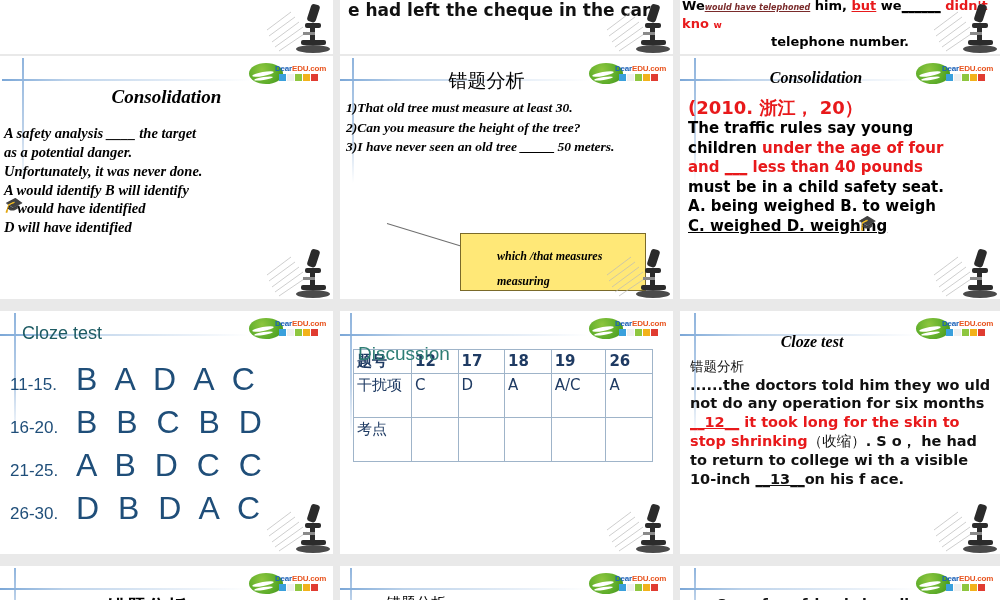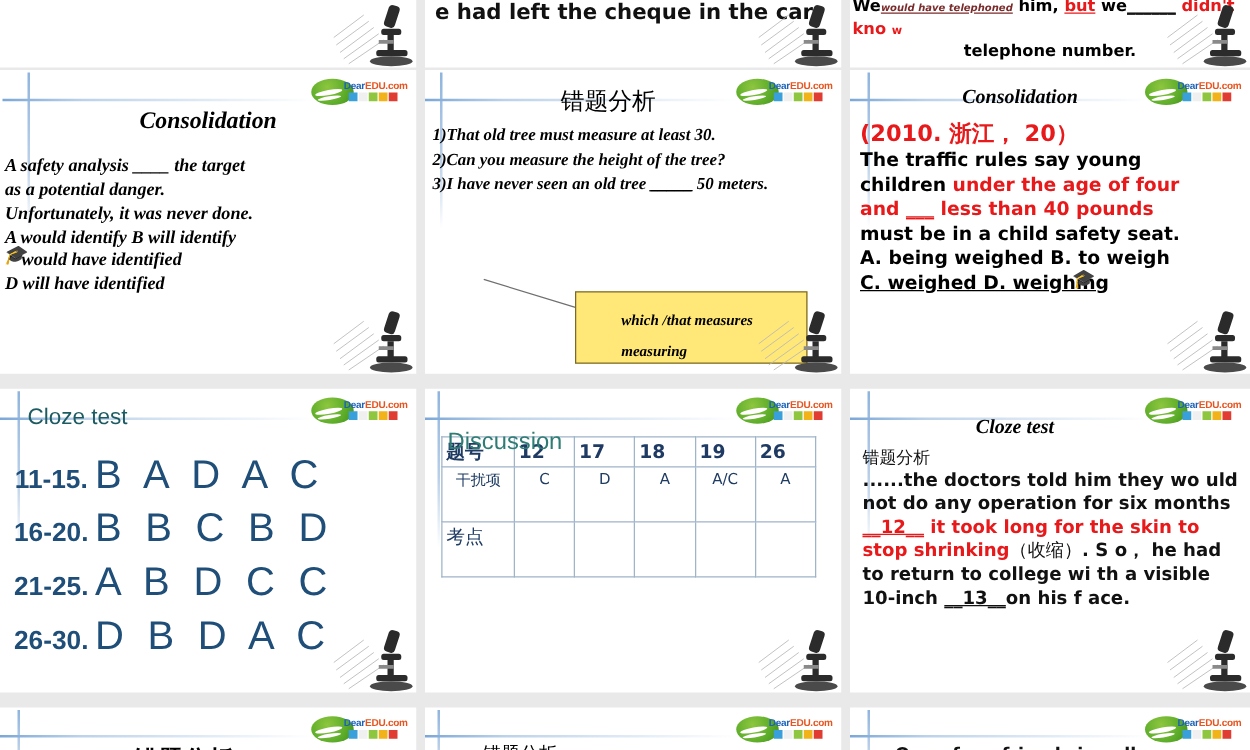--- a/index.html
+++ b/index.html
@@ -112,23 +112,22 @@
   .leader {
     position: absolute;
     height: 1px; background: #6f6f6f;
     transform-origin: left center;
   }
 
   
   .cloze-row { display: flex; align-items: baseline; margin-bottom: 6px; }
   .cloze-range {
     font-family: "Liberation Sans", sans-serif;
-    font-size: 21px; color: #1f4e79; width: 66px; text-align: center;
+    font-size: 17px; color: #1f4e79; width: 66px; text-align: left;
     padding-right: 4px;
-    font-weight: bold;
   }
   .cloze-letters {
     font-family: "Liberation Sans", sans-serif;
     font-size: 32px; color: #1f4e79; letter-spacing: 5px;
   }
 
   
   .disc-title {
     position: absolute; left: 18px; top: 32px;
     font-size: 19px; color: #2e7d74;
@@ -141,21 +140,21 @@
     font-family: "DejaVu Sans", sans-serif;
     color: #1f3b63;
   }
   table.disc td {
     border: 1px solid #9fb4c9;
     padding: 2px 3px;
     vertical-align: top;
   }
   table.disc .hdr td { font-size: 15px; font-weight: bold; height: 24px; }
   table.disc .r2 td  { font-size: 15px; font-weight: bold; height: 44px; }
-  table.disc .r3 td  { font-size: 12px; height: 44px; text-align: center; }
+  table.disc .r3 td  { font-size: 15px; height: 44px; }
   table.disc .r4 td  { font-size: 15px; height: 44px; }
   table.disc td.lab  { width: 58px; white-space: nowrap; }
 
   
   .row2 { height: 60px; overflow: hidden; }
 </style>
 </head>
 <body>
 
 <div class="grid">

